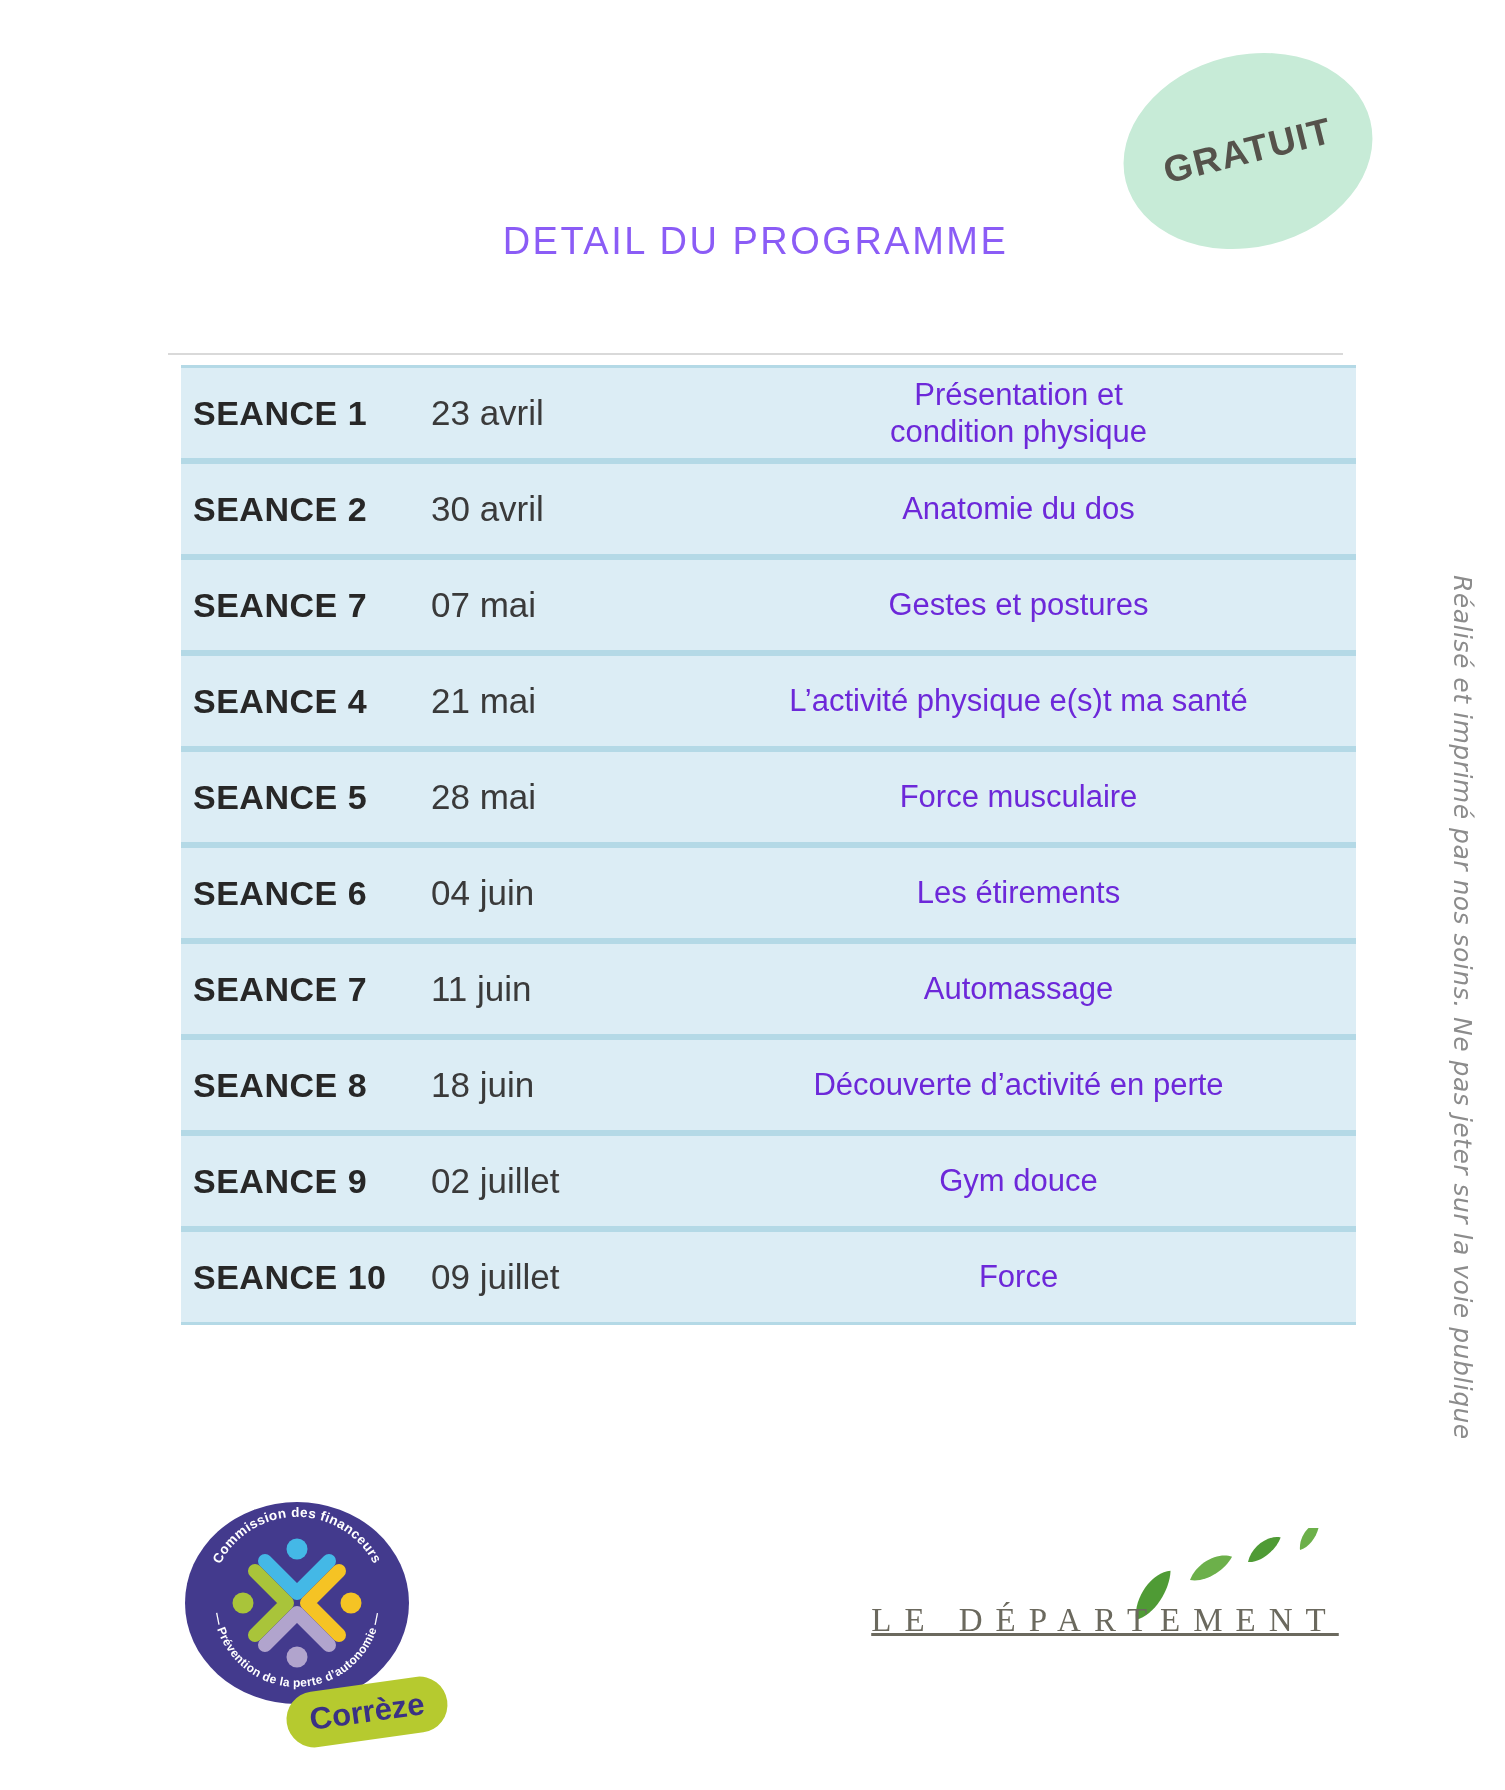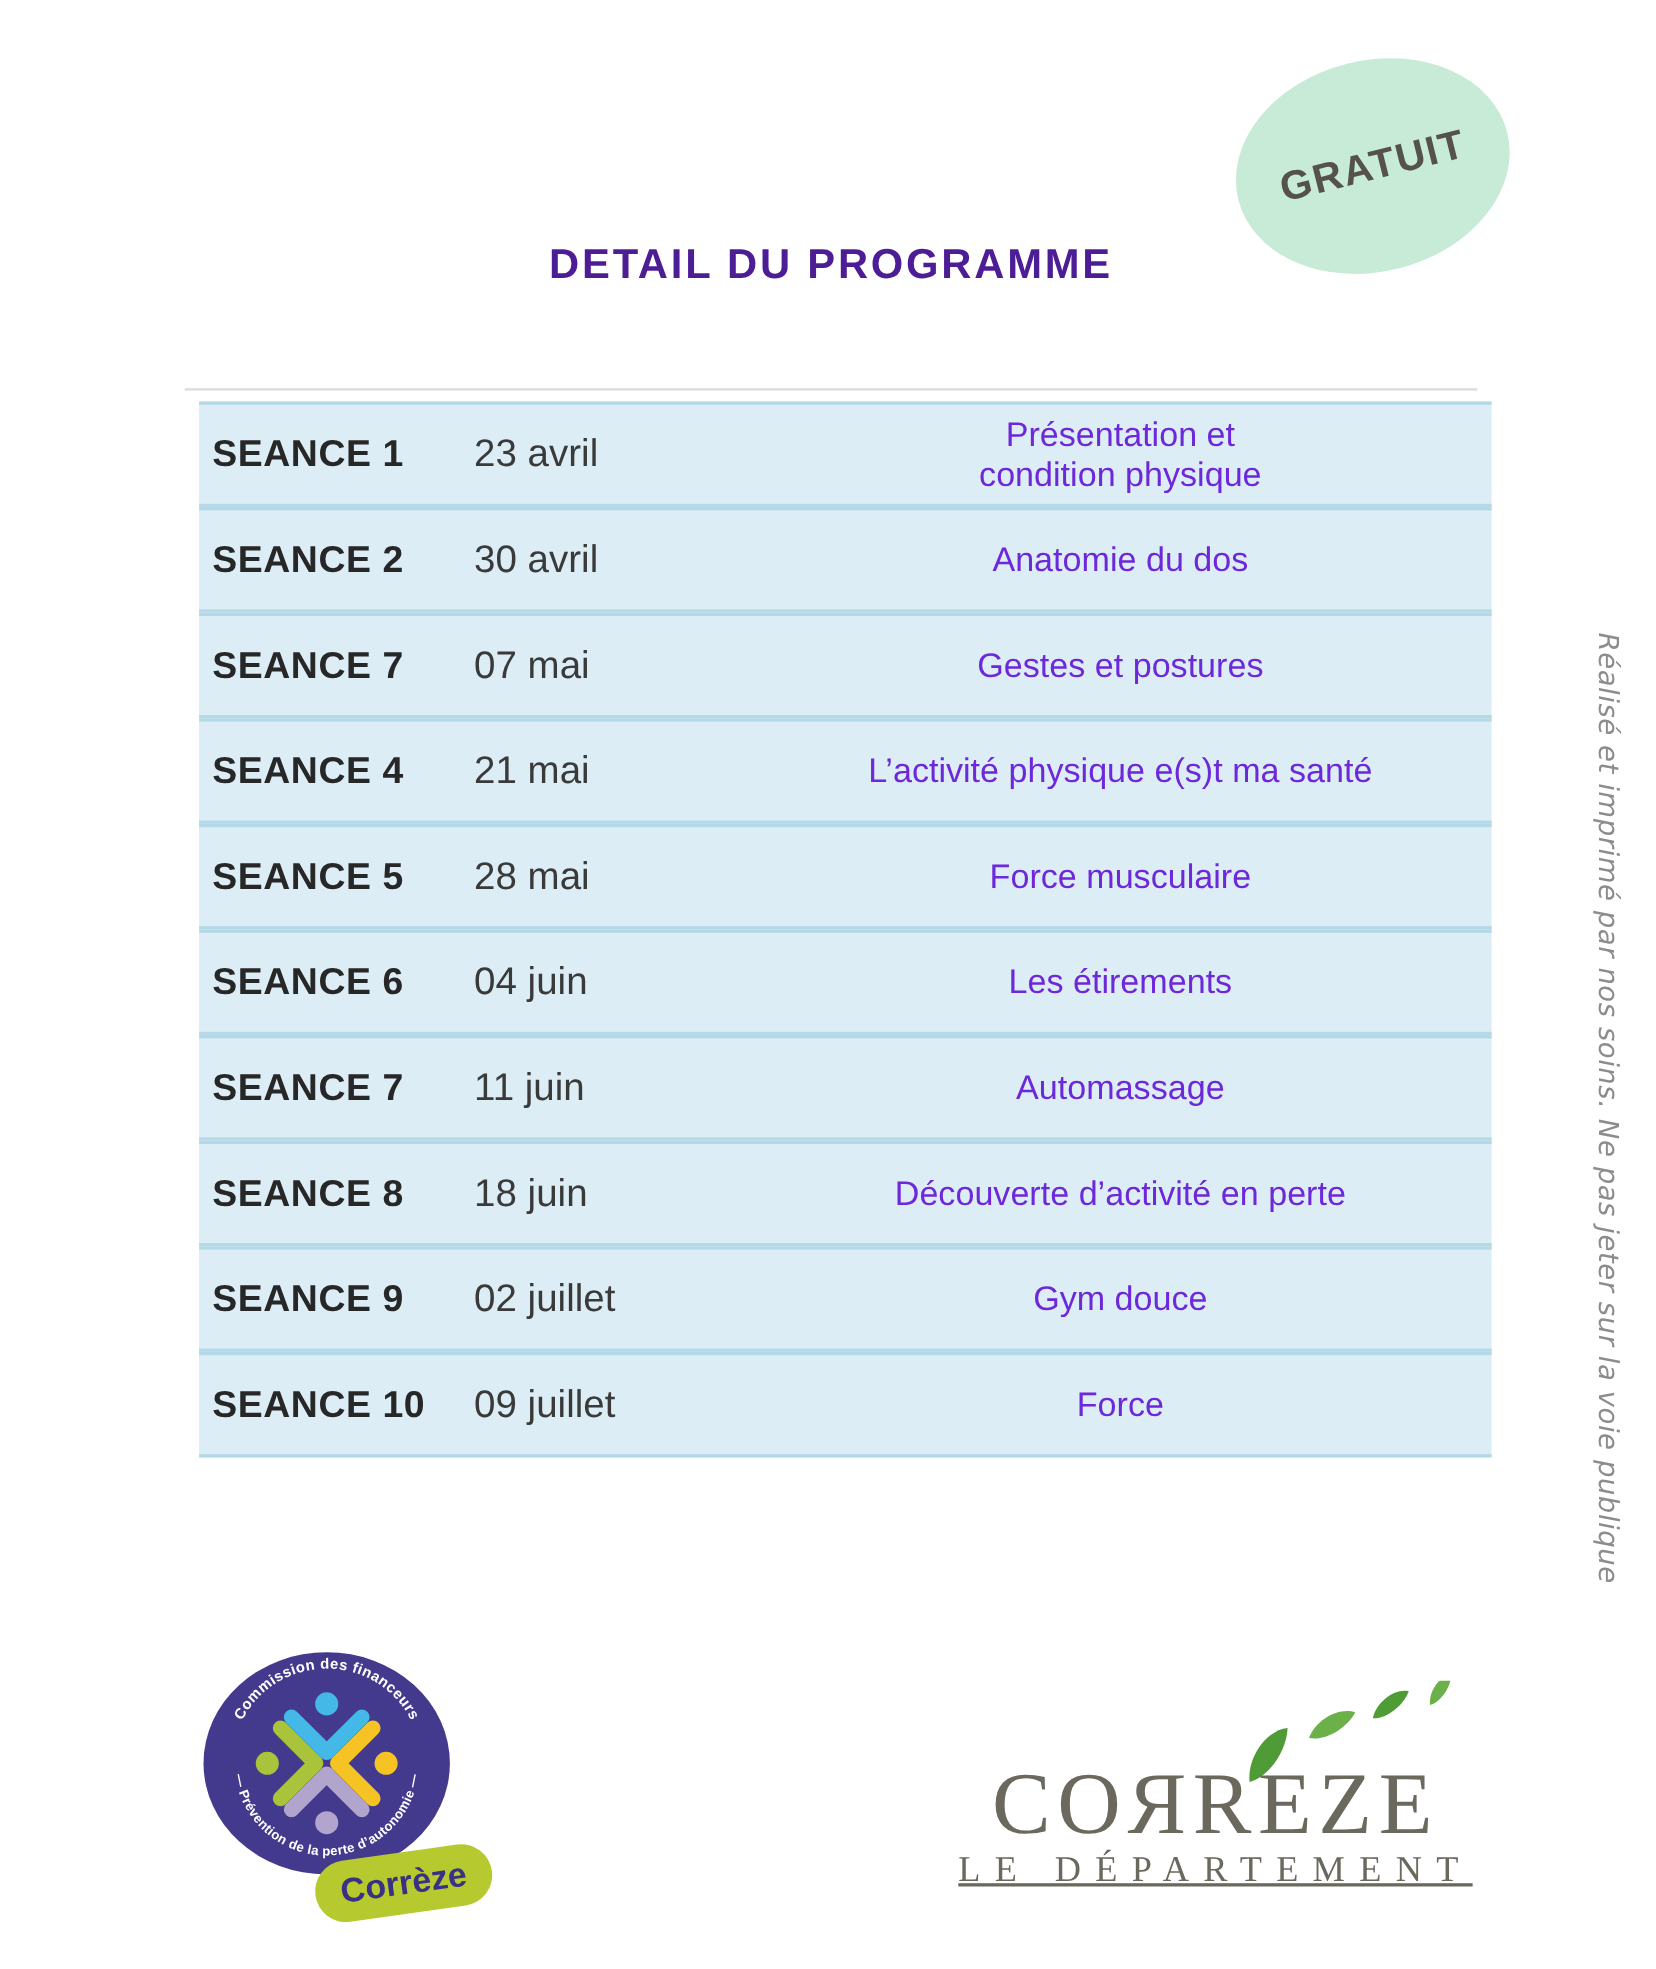--- a/index.html
+++ b/index.html
@@ -6,21 +6,21 @@
     --row-blue:#dcedf5; --row-edge:#b4d9e6; --ink:#272727; --ink-soft:#3a3a3a;
     --mint:#c7ebd7; --mint-ink:#55524b; --purple:#433a8d; --pill-green:#b6ca2f;
     --pill-ink:#3a3184; --brand-gray:#6b695e; --note-gray:#8c8c8c; --line-gray:#d9d9d9;
     --cyan:#44b8e6; --yellow:#f5c324; --lavender:#b1a4cd; --green:#a9c43a; --leaf:#4f9b35; --leaf2:#6cb04a;
   }
   html,body{margin:0;padding:0;background:#ffffff;}
   .page{position:relative;width:1505px;height:1790px;background:#ffffff;overflow:hidden;
         font-family:"Liberation Sans","DejaVu Sans",sans-serif;}
 
   .doc-title{position:absolute;left:168px;top:220px;width:1175px;text-align:center;
-    font-size:38px;font-weight:bold;letter-spacing:2.5px;color:#4c1d95;}
+    font-size:38px;font-weight:normal;letter-spacing:2.5px;color:#8b5cf6;}
 
   .badge{position:absolute;left:1122px;top:55px;width:252px;height:192px;border-radius:50%;
     background:var(--mint);transform:rotate(-14deg);display:flex;align-items:center;justify-content:center;}
   .badge span{font-size:37px;font-weight:bold;letter-spacing:1.5px;color:var(--mint-ink);}
 
   .table-header{position:absolute;left:168px;top:288px;width:1175px;display:grid;
     grid-template-columns:250px 270px 635px;align-items:center;}
   .table-header .h1{padding-left:12px;text-align:left;}
   .table-header div{font-size:33px;font-weight:bold;letter-spacing:1px;color:#232323;text-align:center;}
   .table-topline{position:absolute;left:168px;top:353px;width:1175px;height:2px;background:var(--line-gray);}
@@ -153,17 +153,16 @@
   <svg class="leaves" width="225" height="100" viewBox="0 0 225 100">
     <g fill="#4f9b35">
       <path transform="translate(8,92) rotate(-38) scale(1.25)" d="M0 0 C 10 -16, 34 -22, 46 -14 C 36 -2, 14 6, 0 0 Z"></path>
       <path transform="translate(62,52) rotate(-12)" fill="#6cb04a" d="M0 0 C 10 -16, 34 -22, 46 -14 C 36 -2, 14 6, 0 0 Z"></path>
       <path transform="translate(120,34) rotate(-20) scale(0.85)" d="M0 0 C 10 -16, 34 -22, 46 -14 C 36 -2, 14 6, 0 0 Z"></path>
       <path transform="translate(172,22) rotate(-38) scale(0.7)" fill="#6cb04a" d="M0 0 C 10 -16, 34 -22, 46 -14 C 36 -2, 14 6, 0 0 Z"></path>
     </g>
   </svg>
 
   <div class="dept">
-    <div class="word">COЯREZE</div>
     <div class="sub">LE DÉPARTEMENT</div>
   </div>
 
 </div>
 
 </body></html>

